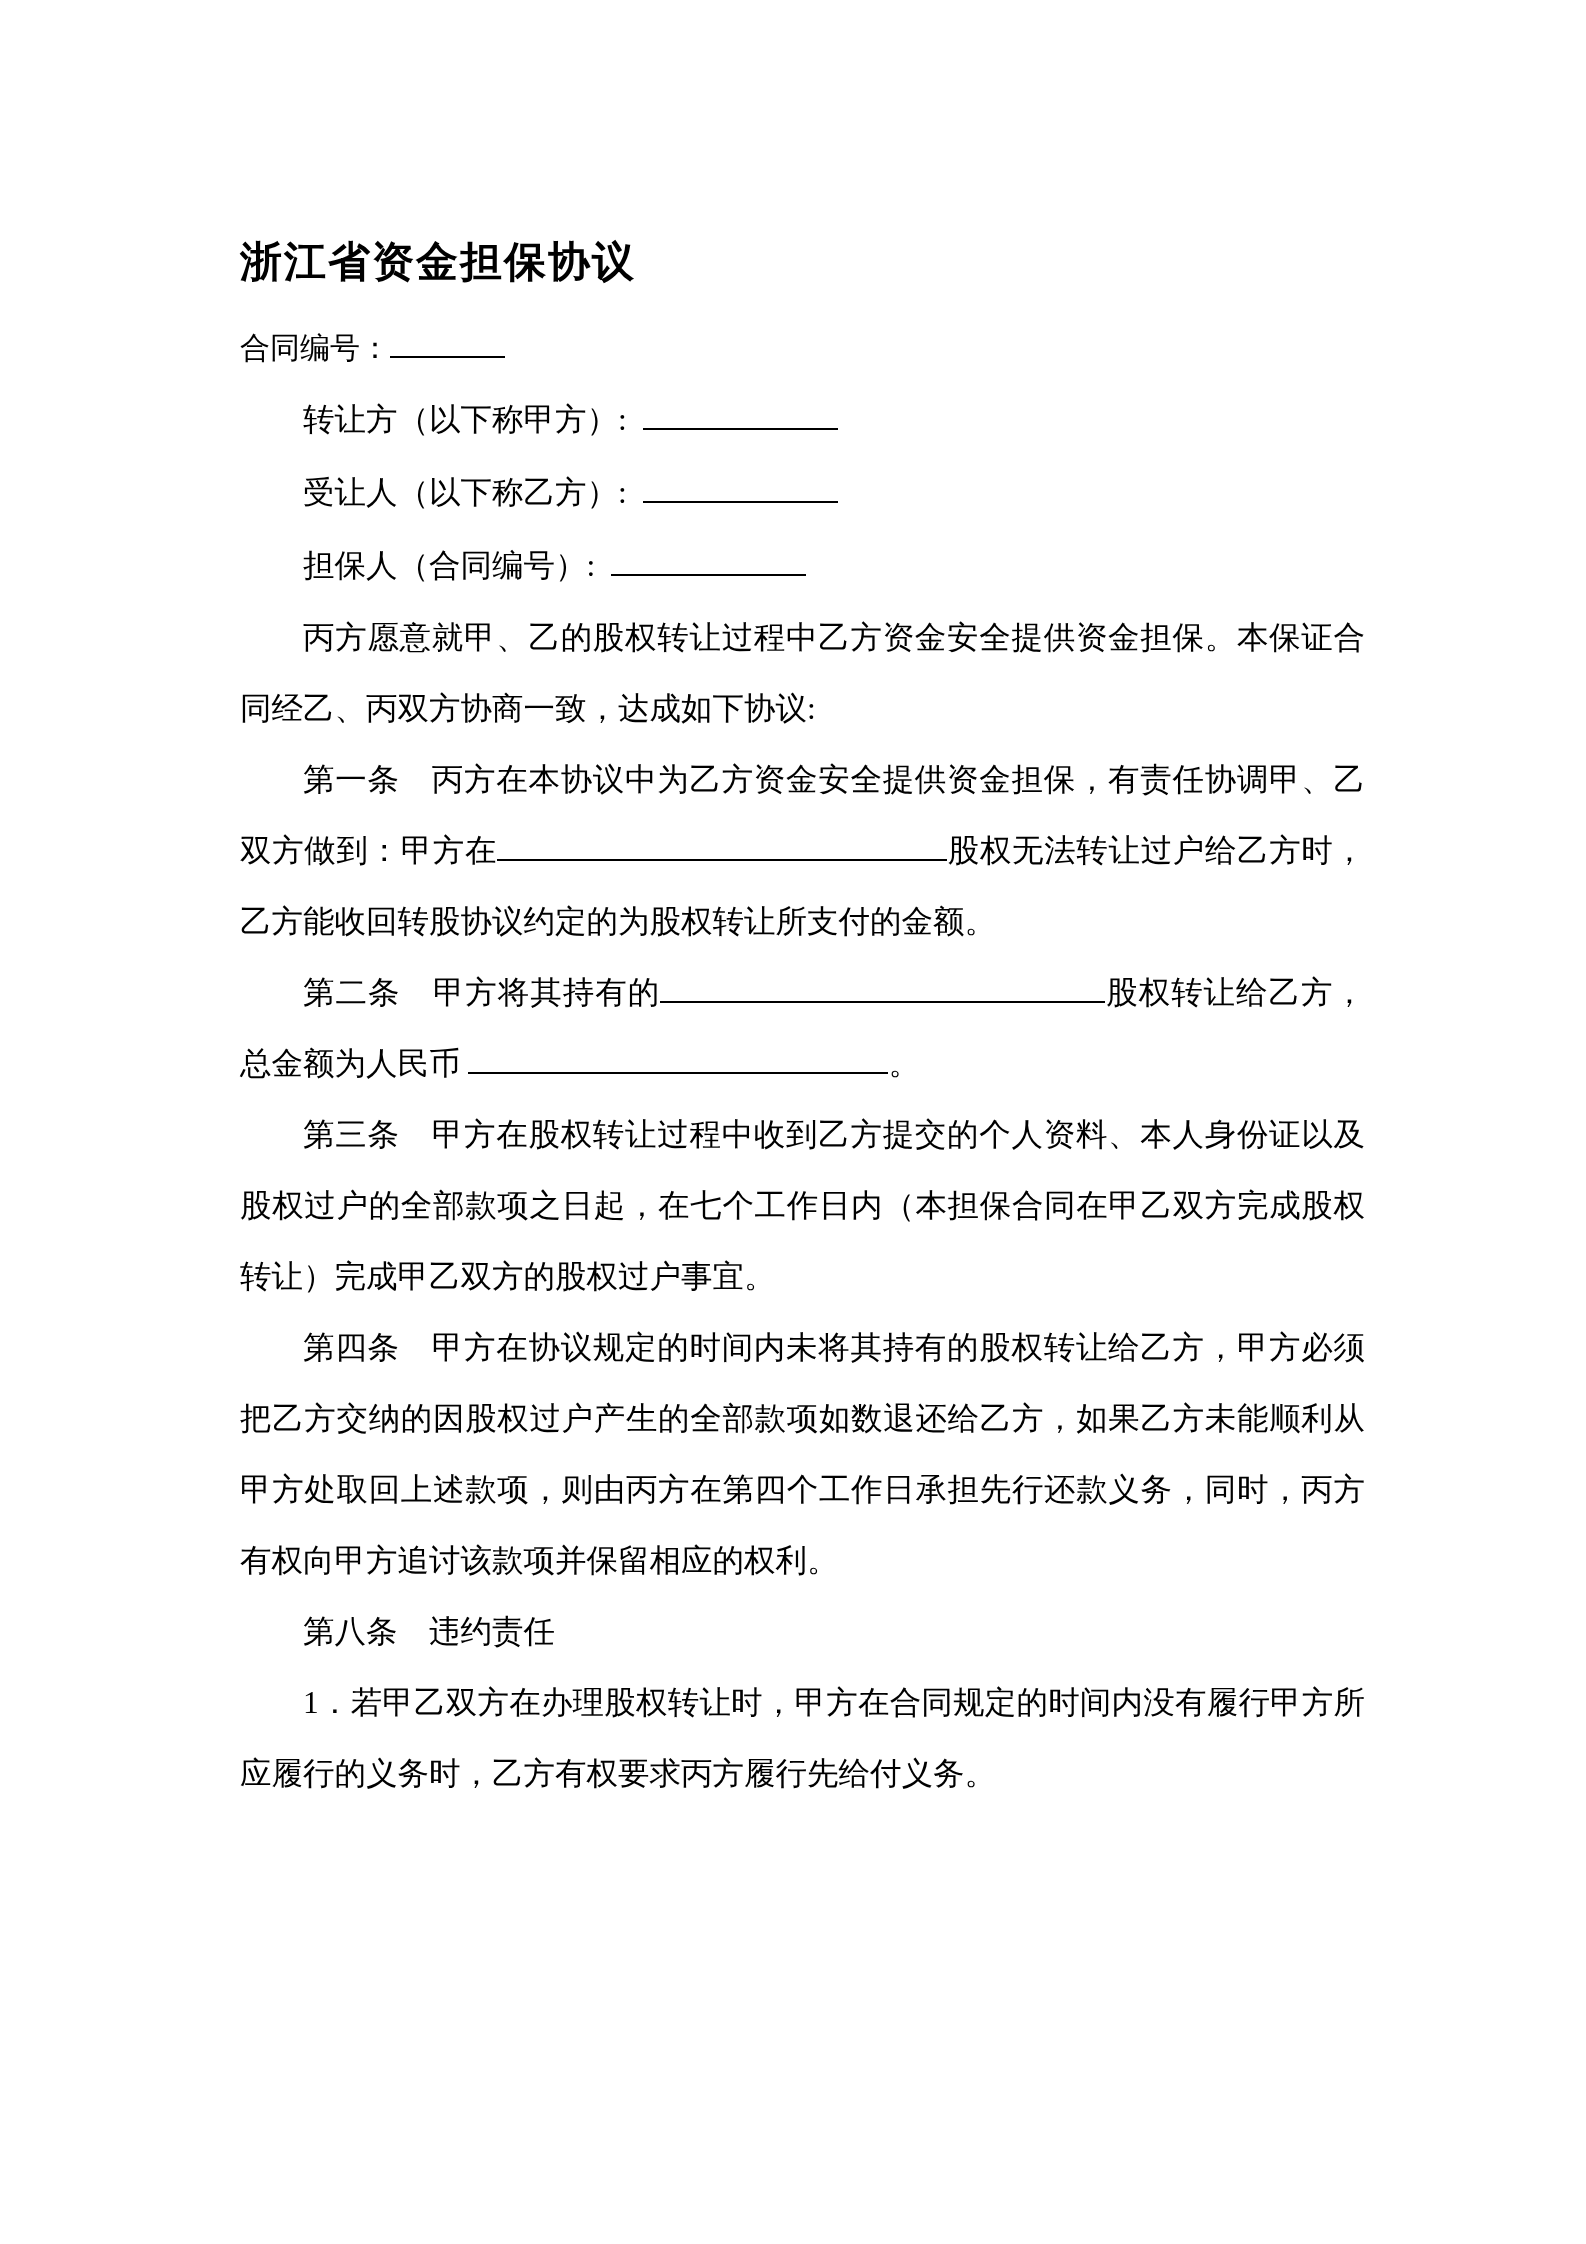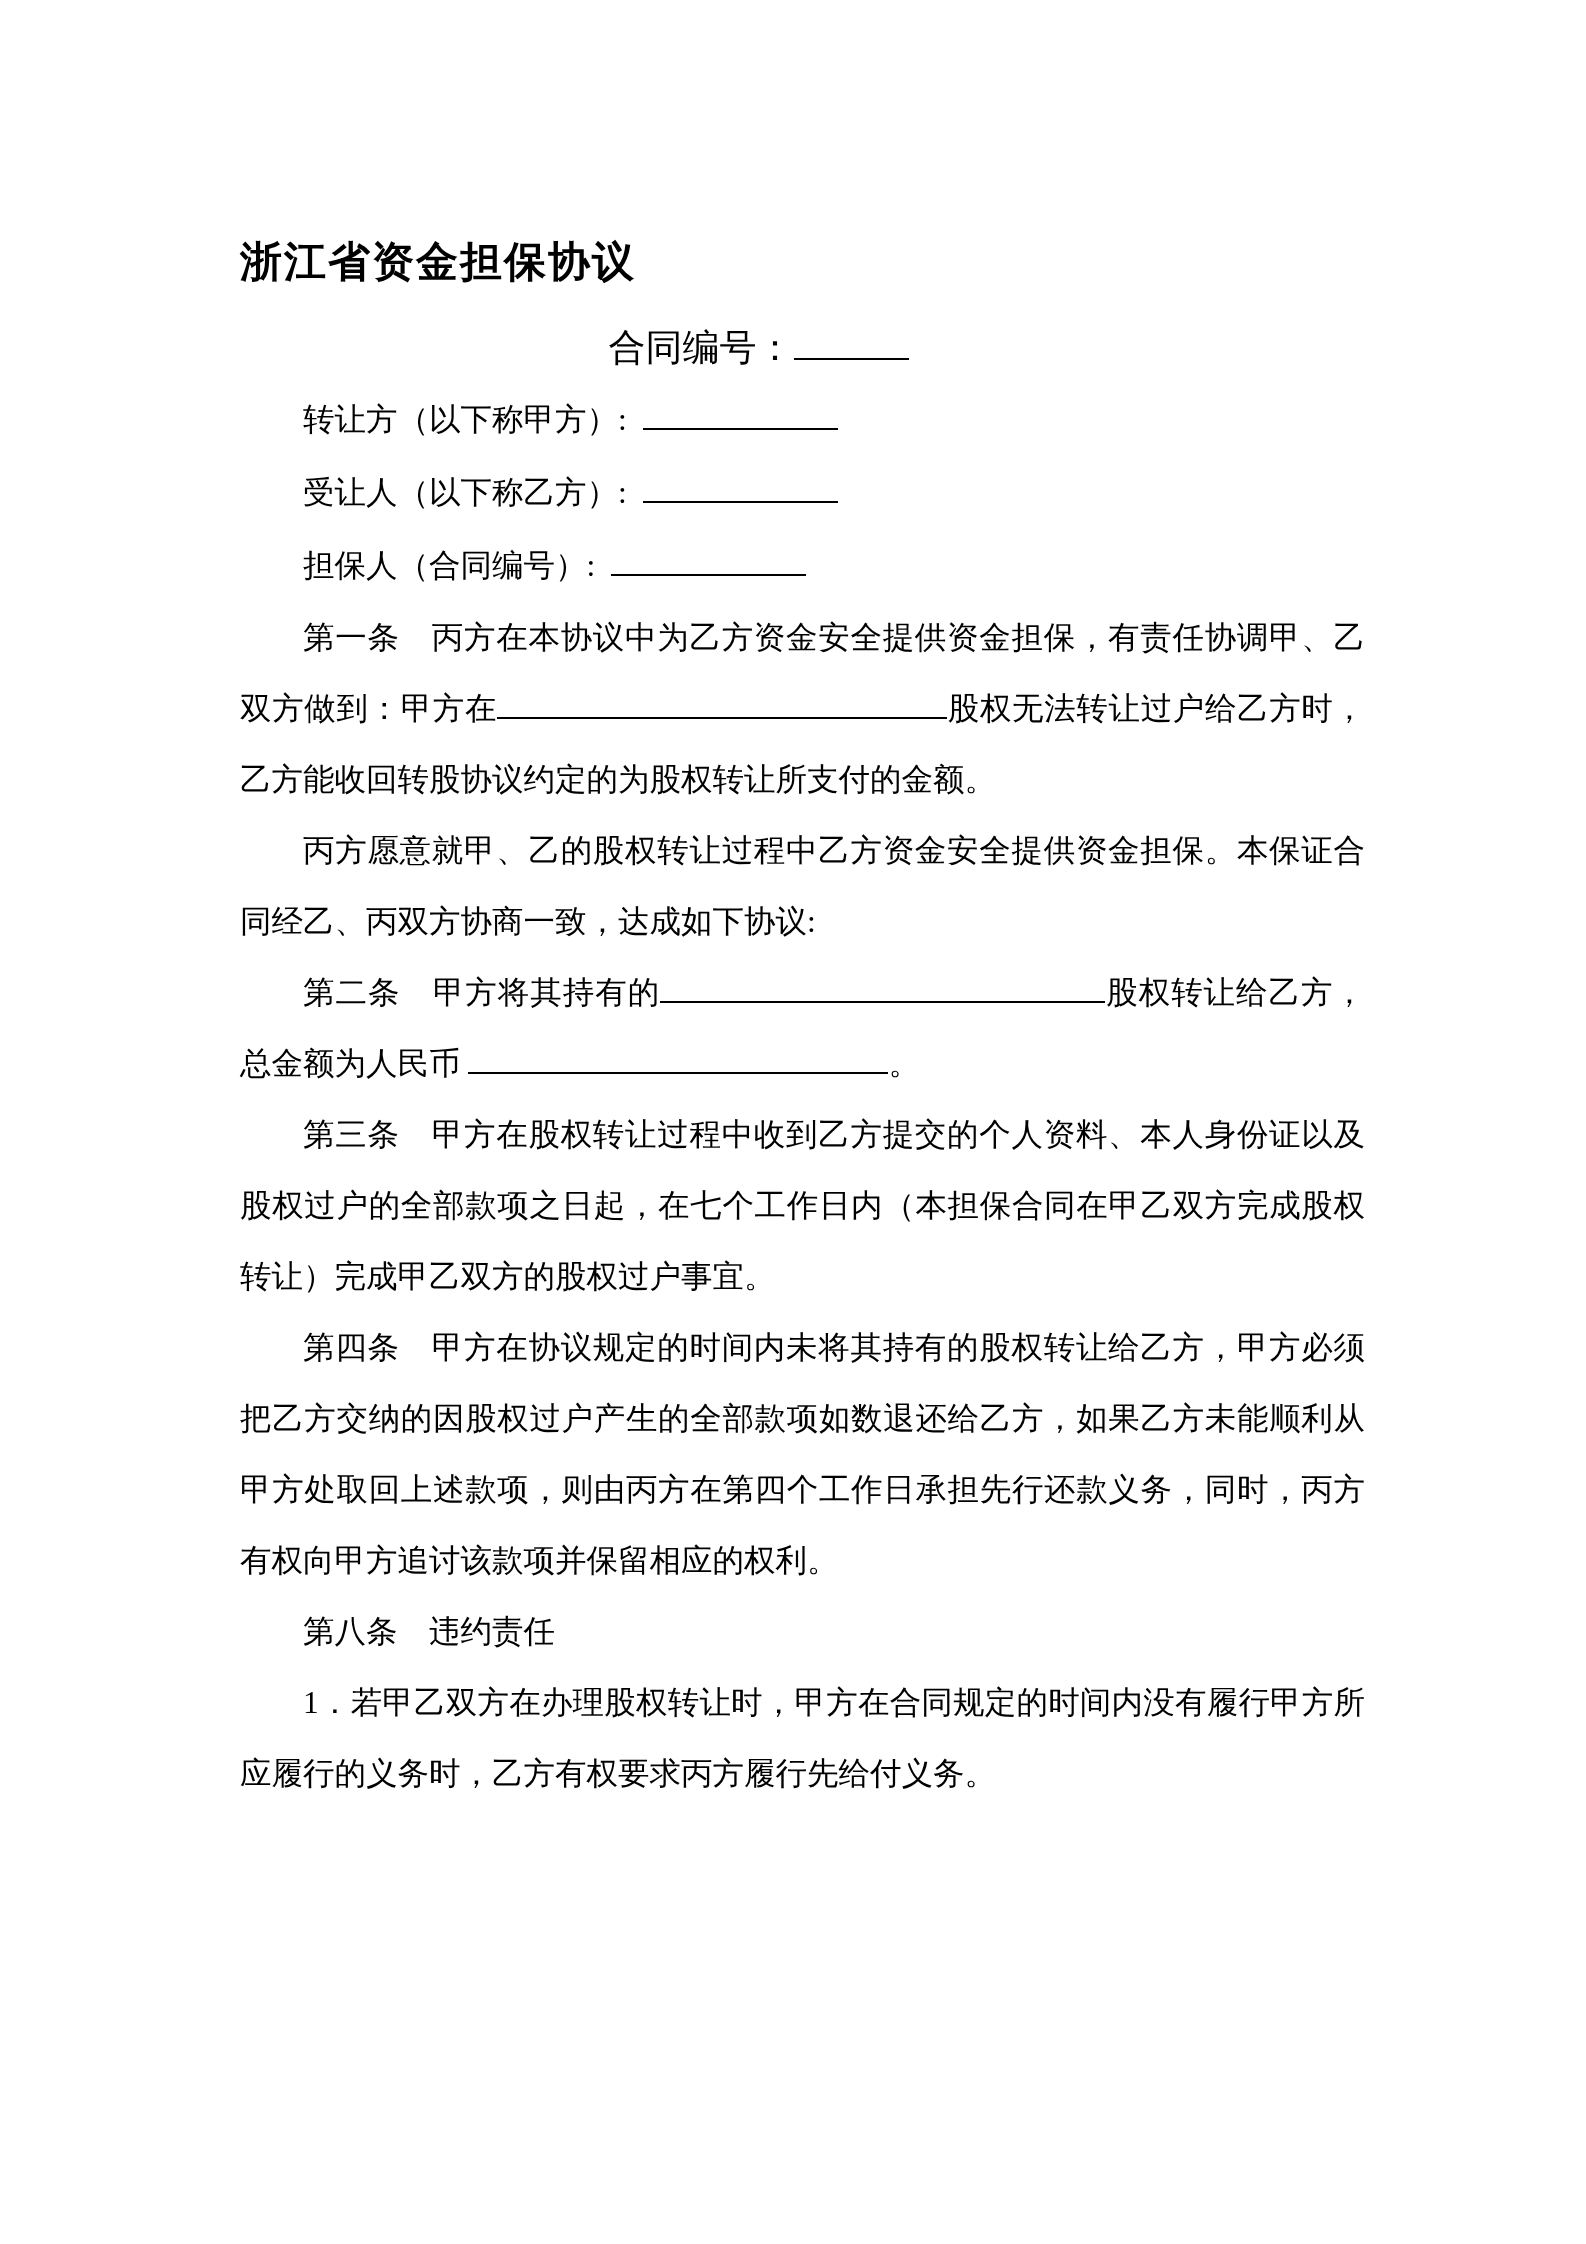--- a/index.html
+++ b/index.html
@@ -9,22 +9,22 @@
     font-family:"Liberation Serif","DejaVu Serif",serif;
     color:#000;
   }
   .content{width:1125px;}
   .doc-title{
     font-family:"Liberation Sans","DejaVu Sans",sans-serif;
     font-weight:700;font-size:42px;letter-spacing:2px;
     line-height:1.3;margin:0;
   }
   .contract-no-line{
-    text-align:center;padding-right:88px;
-    font-size:37px;line-height:71px;margin-top:22px;
+    text-align:left;padding-right:88px;
+    font-size:30px;line-height:71px;margin-top:22px;
   }
   .party-line{
     padding-left:63px;font-size:31.5px;line-height:73px;
     white-space:nowrap;
   }
   .para{
     margin:0;font-size:31.5px;line-height:71px;
     text-indent:63px;text-align:justify;
   }
   .blank{
@@ -55,22 +55,22 @@
       </div>
       <div class="party-line">
         <span>受让人（以下称乙方）:</span>&nbsp;&nbsp;<span class="blank blank-party"></span>
       </div>
       <div class="party-line">
         <span>担保人（合同编号）:</span>&nbsp;&nbsp;<span class="blank blank-party"></span>
       </div>
     </div>
 
     <div class="body-block">
+        <p class="para">丙方愿意就甲、乙的股权转让过程中乙方资金安全提供资金担保。本保证合同经乙、丙双方协商一致，达成如下协议:</p>
         <p class="para">第一条　丙方在本协议中为乙方资金安全提供资金担保，有责任协调甲、乙双方做到：甲方在<span class="blank" style="width: 450px;"></span>股权无法转让过户给乙方时，乙方能收回转股协议约定的为股权转让所支付的金额。</p>
-        <p class="para">丙方愿意就甲、乙的股权转让过程中乙方资金安全提供资金担保。本保证合同经乙、丙双方协商一致，达成如下协议:</p>
         <p class="para">第二条　甲方将其持有的<span class="blank" style="width: 445px;"></span>股权转让给乙方，总金额为人民币 <span class="blank" style="width: 420px;"></span>。</p>
         <p class="para">第三条　甲方在股权转让过程中收到乙方提交的个人资料、本人身份证以及股权过户的全部款项之日起，在七个工作日内（本担保合同在甲乙双方完成股权转让）完成甲乙双方的股权过户事宜。</p>
         <p class="para">第四条　甲方在协议规定的时间内未将其持有的股权转让给乙方，甲方必须把乙方交纳的因股权过户产生的全部款项如数退还给乙方，如果乙方未能顺利从甲方处取回上述款项，则由丙方在第四个工作日承担先行还款义务，同时，丙方有权向甲方追讨该款项并保留相应的权利。</p>
         <p class="para">第八条　违约责任</p>
         <p class="para">1．若甲乙双方在办理股权转让时，甲方在合同规定的时间内没有履行甲方所应履行的义务时，乙方有权要求丙方履行先给付义务。</p>
       </div>
 
   </div>
 </div>
 

